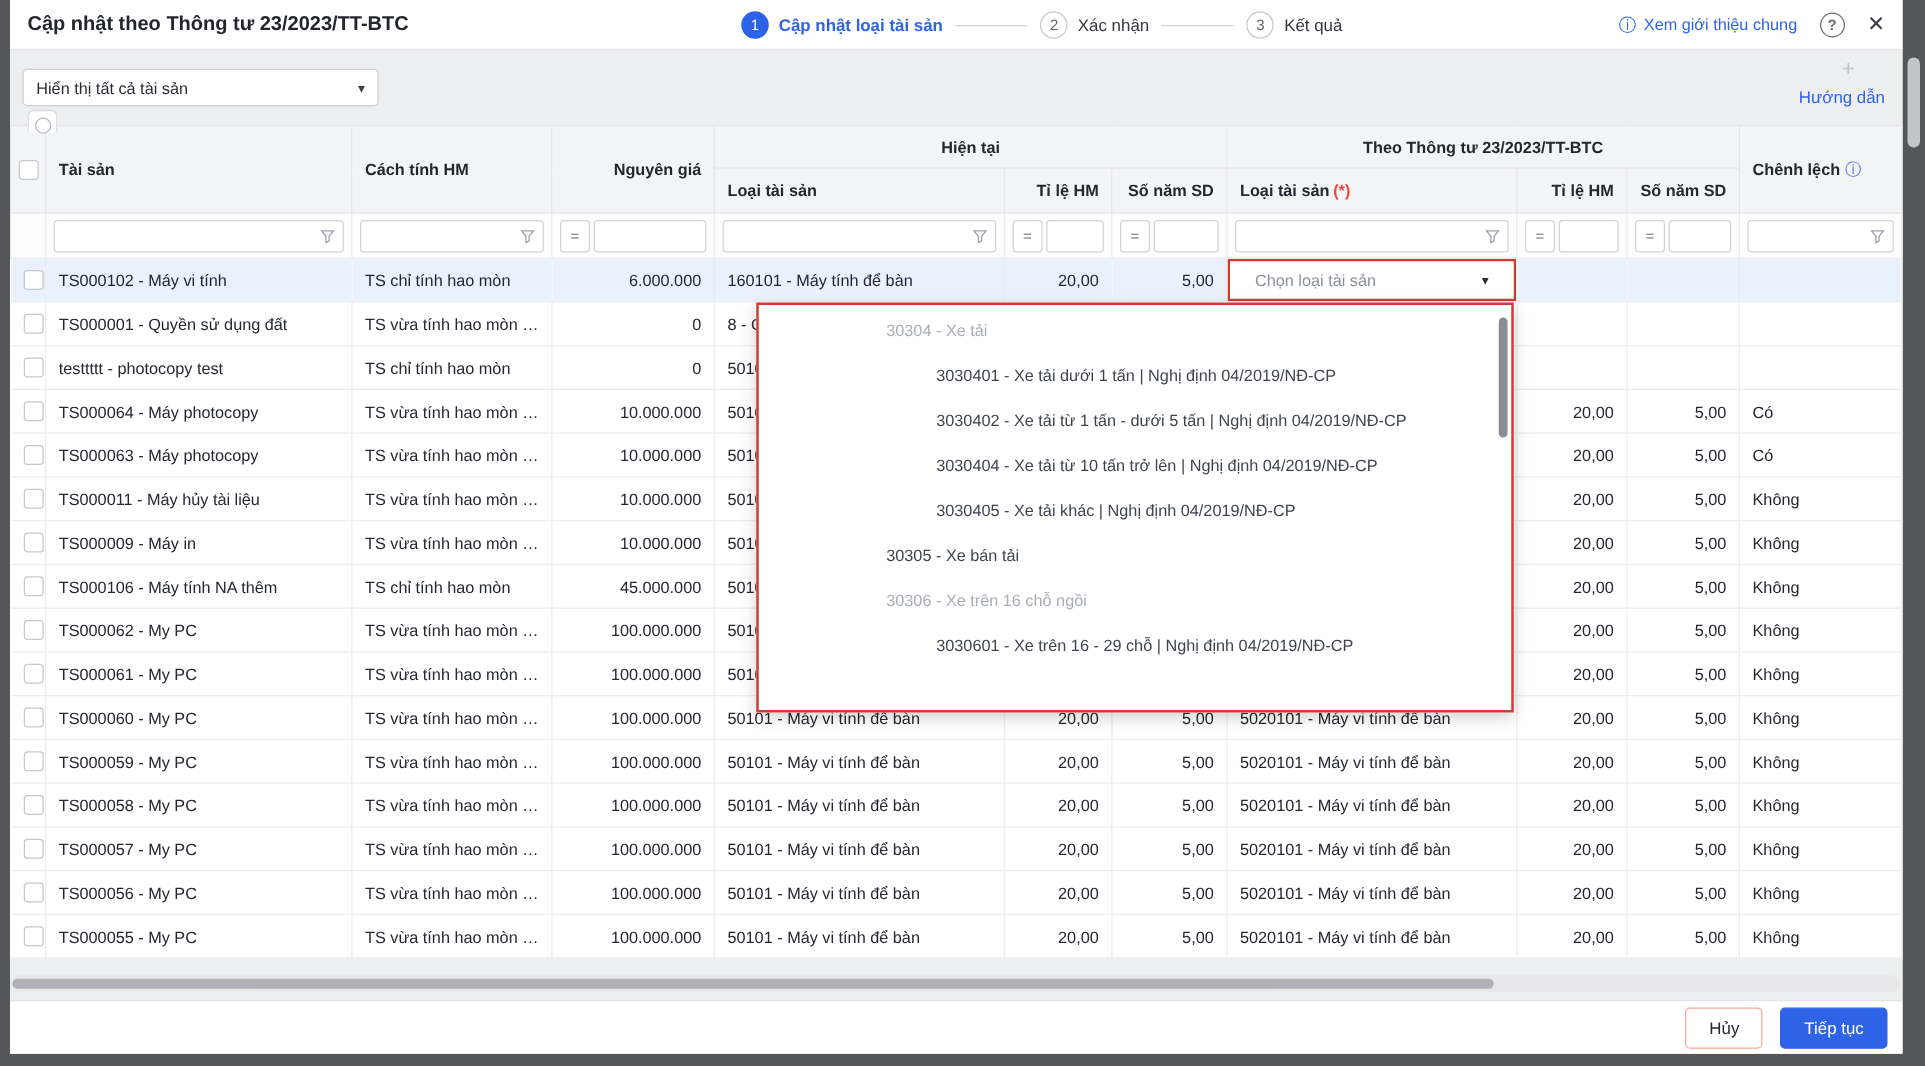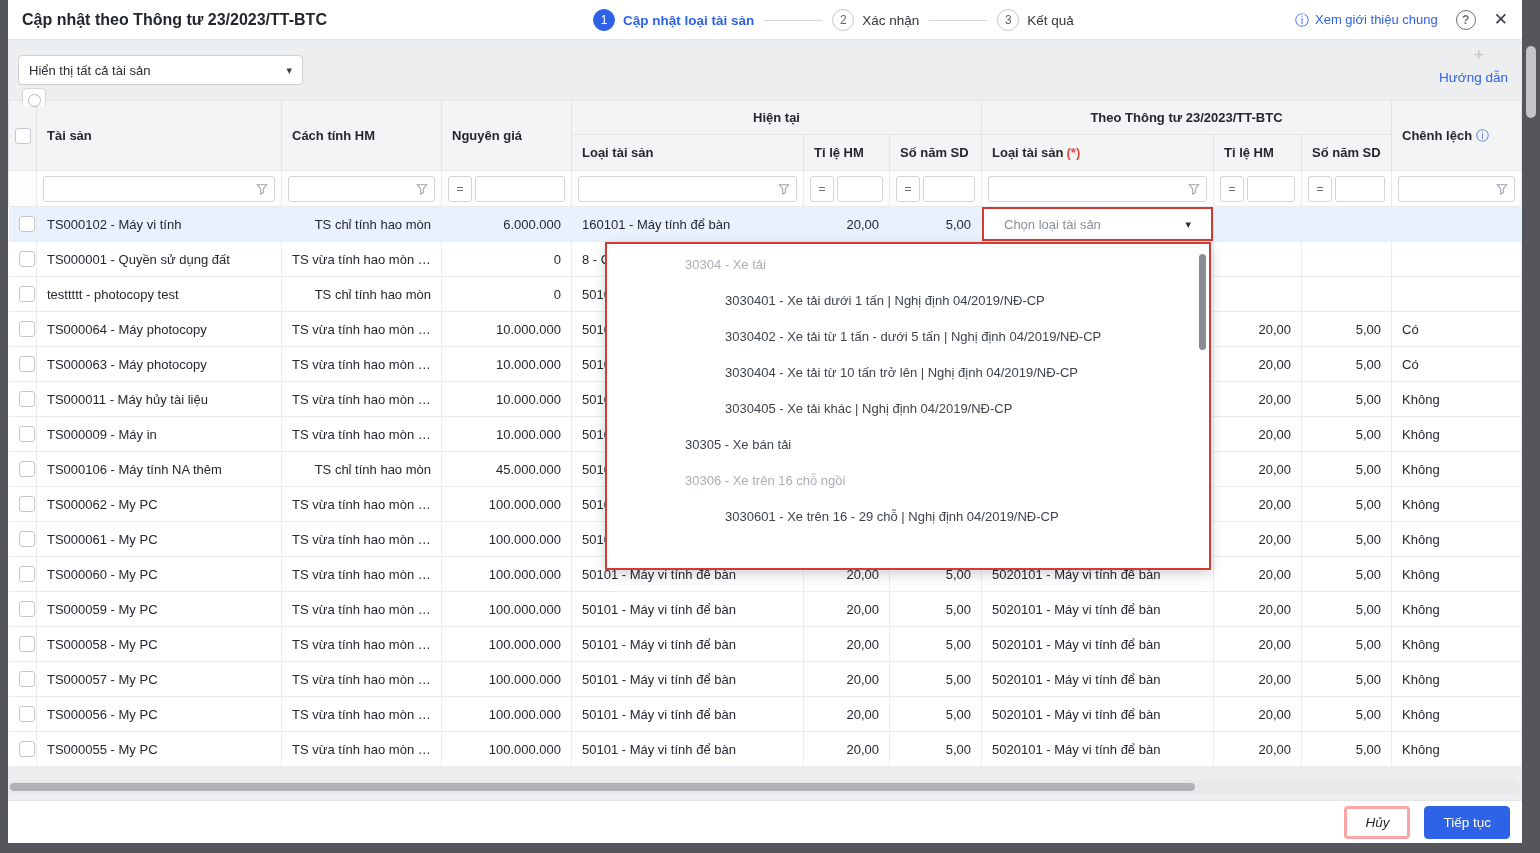--- a/index.html
+++ b/index.html
@@ -41,67 +41,67 @@
   .guide-wrap { position:absolute; right:14px; top:6px; display:flex; flex-direction:column; align-items:flex-end; }
   .guide-plus { color:#C2C4C9; font-size:18px; line-height:18px; margin-right:24px; }
   .guide-link { color:#2E63E8; font-size:13.5px; cursor:pointer; margin-top:6px; }
 
   
   table.grid { border-collapse:collapse; table-layout:fixed; width:1514px; background:#fff; }
   .grid th { background:#F3F4F6; font-size:13px; font-weight:700; color:#24272E; border:1px solid #E3E4E8;
              padding:0 10px; text-align:left; height:34px; white-space:nowrap; overflow:hidden; }
   .grid .sub-row th { height:36px; }
   .grid th.th-group { text-align:center; }
-  .grid th.th-num { }
+  .grid th.th-num { text-align:right; }
   .req { color:#E5493F; font-weight:700; margin-left:3px; }
   .diff-info { color:#4D70D0; font-size:13px; margin-left:4px; font-weight:400; }
 
   .filter-row td { background:#FDFDFE; border:1px solid #E9EAED; height:36px; padding:4px 6px; }
   .fbox { display:flex; align-items:center; height:26px; border:1px solid #D2D4DA; border-radius:3px; background:#fff; padding:0 6px; gap:4px; }
   .fbox input { border:none; outline:none; flex:1; min-width:0; font-size:13px; font-family:inherit; color:#2A2D33; background:transparent; }
   .funnel { flex:0 0 auto; cursor:pointer; display:flex; }
   .nfilter { display:flex; align-items:center; gap:3px; height:26px; }
   .eq-box { width:24px; height:26px; border:1px solid #D2D4DA; border-radius:3px; background:#fff; color:#6A6F76;
             font-size:12px; display:flex; align-items:center; justify-content:center; cursor:pointer; flex:0 0 auto; }
   .nfilter .nin { flex:1; min-width:0; height:26px; border:1px solid #D2D4DA; border-radius:3px; padding:0 6px;
                   font-size:13px; font-family:inherit; outline:none; color:#2A2D33; }
 
   .grid tbody td { height:35px; background:#fff; border-right:1px solid #EBECEF; border-bottom:1px solid #EBECEF;
                    padding:0 10px; font-size:13px; color:#24272E; white-space:nowrap; overflow:hidden; }
   .grid tbody tr.selected td { background:#E9F1FD; }
   .grid td.num { text-align:right; }
   .c-check, .grid th.c-check { padding:0; text-align:center; }
   .cb { display:inline-block; width:16px; height:16px; border:1px solid #C4C7CD; border-radius:3px; background:#fff; vertical-align:middle; cursor:pointer; }
-  .c-method { text-overflow:ellipsis;text-align:right; }
+  .c-method { text-overflow:ellipsis; }
   td.combo-cell { padding:0; position:relative; }
   .combobox { position:absolute; inset:0; border:2px solid #D23B33; background:#fff; display:flex; align-items:center;
               padding:0 20px; cursor:pointer; }
   .combo-ph { font-size:13px; color:#8A8F98; }
   .combo-caret { margin-left:auto; font-size:11px; color:#2A2D33; }
 
   
   .dd-panel { position:absolute; z-index:30; left:597px; top:242px; width:606px; height:328px; background:#fff;
               border:2px solid #D23B33; box-shadow:0 4px 12px rgba(0,0,0,.18); }
-  .dd-list { padding-top:2px; }
+  .dd-list { padding-top:2px;padding-left:24px; }
   .dd-item { height:36px; display:flex; align-items:center; font-size:13px; color:#3F444C; cursor:pointer; }
   .dd-item.lvl1 { padding-left:78px; }
   .dd-item.lvl2 { padding-left:118px; }
   .dd-item.muted { color:#A9ADB4; }
   .dd-thumb { position:absolute; right:3px; top:10px; width:7px; height:96px; background:#898C92; border-radius:4px; cursor:pointer; }
 
   
   .hscroll { position:absolute; left:0; right:2px; bottom:6px; height:14px; background:#E8E8EB; border-radius:7px; }
   .hthumb { position:absolute; left:2px; top:3px; width:1185px; height:8px; background:#AFB1B7; border-radius:4px; cursor:pointer; }
 
   
   .win-footer { flex:0 0 43px; background:#fff; border-top:1px solid #E3E4E8; display:flex; align-items:center;
                 justify-content:flex-end; gap:14px; padding:0 12px; position:relative; z-index:4; }
   .btn { height:33px; border-radius:4px; font-size:13.5px; display:flex; align-items:center; justify-content:center;
          padding:0 18px; cursor:pointer; font-family:inherit; }
-  .btn-cancel { background:#fff; border:3px solid #fca5a5; color:#24272E;font-style:italic; }
+  .btn-cancel { background:#fff; border:1px solid #fca5a5; color:#24272E; }
   .btn-primary { background:#2E63E8; border:1px solid #2E63E8; color:#fff; }
 
   
   .page-vthumb { position:absolute; right:4px; top:46px; width:10px; height:72px; background:#C2C4C8; border-radius:5px; cursor:pointer; }
 </style>
 </head>
 <body>
 
 <div class="app">
   <div class="window">

